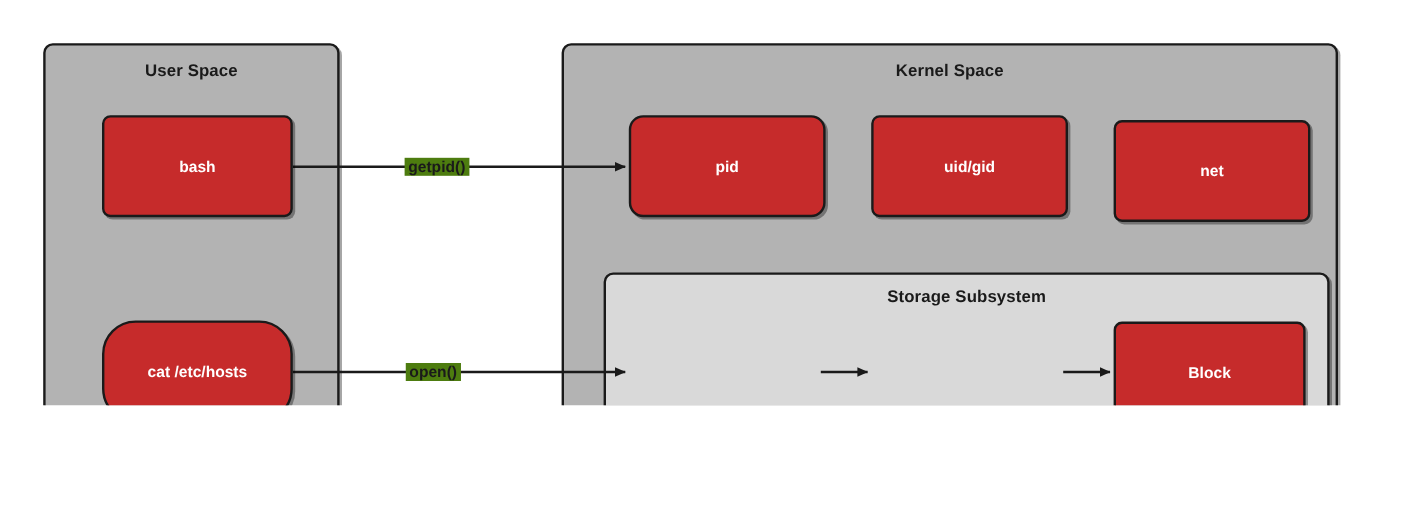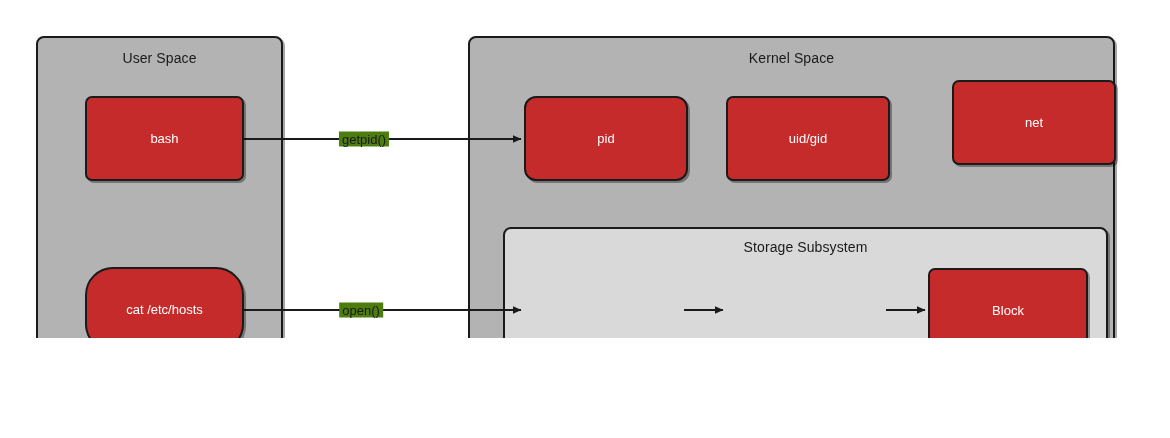--- a/index.html
+++ b/index.html
@@ -10,20 +10,21 @@
   }
   body {
     font-family: "Liberation Sans", sans-serif;
   }
   #canvas {
     position: relative;
     width: 1170px;
     height: 338px;
     background: #ffffff;
     overflow: hidden;
+    font-weight: bold;
   }
   .container-box {
     position: absolute;
     box-sizing: border-box;
     border: 2px solid #1a1a1a;
     border-radius: 8px;
     box-shadow: 2px 2px 0 rgba(0,0,0,0.35);
   }
   .zone {
     background: #b3b3b3;
@@ -123,21 +124,21 @@
   <div class="node" style="left:85px; top:267px; width:159px; height:85px;border-radius:28px;">
     <span class="node-label">cat /etc/hosts</span>
   </div>
 
   <div class="node" style="left:524px; top:96px; width:164px; height:85px;border-radius:12px;">
     <span class="node-label">pid</span>
   </div>
   <div class="node" style="left:726px; top:96px; width:164px; height:85px;">
     <span class="node-label">uid/gid</span>
   </div>
-  <div class="node" style="left:928px; top:80px; width:164px; height:85px;margin-left:24px;">
+  <div class="node" style="left:928px; top:100px; width:164px; height:85px;">
     <span class="node-label">net</span>
   </div>
 
   <div class="node" style="left:928px; top:268px; width:160px; height:85px;">
     <span class="node-label">Block</span>
   </div>
 
 </div>
 
 </body></html>

